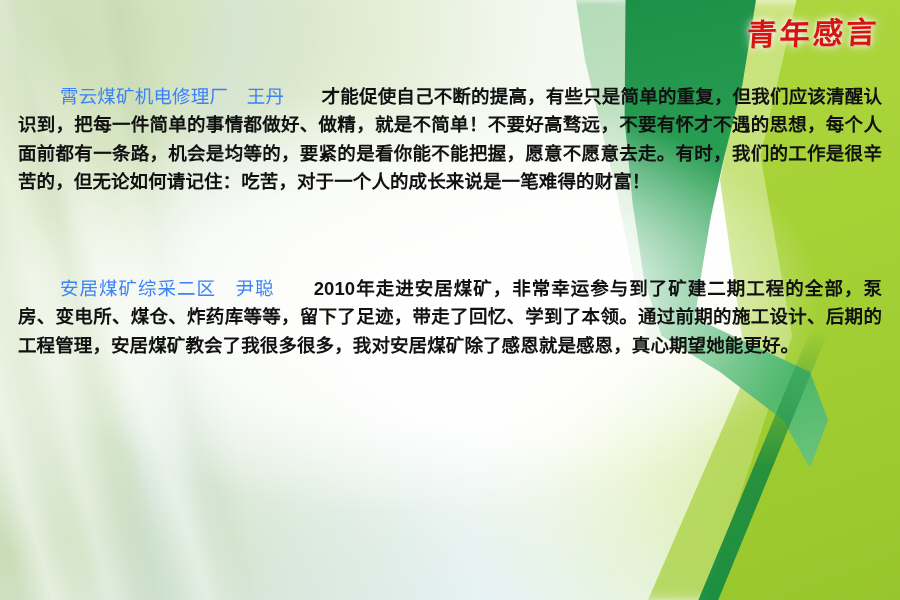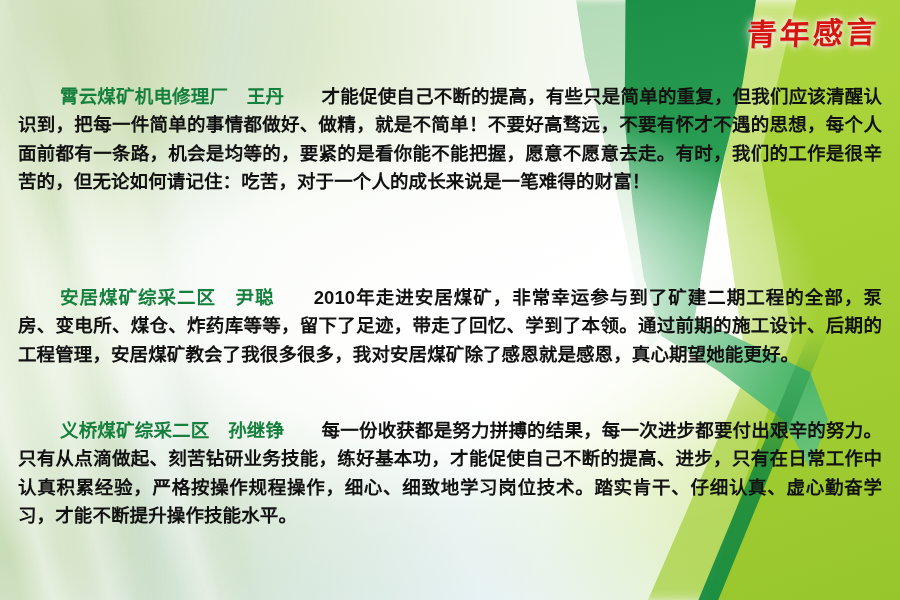--- a/index.html
+++ b/index.html
@@ -116,27 +116,27 @@
     font-size:18.5px;
     font-weight:700;
     line-height:28.5px;
     color:#111111;
     text-indent:42px;
     letter-spacing:.1px;
     text-align:justify;
     text-justify:inter-ideograph;
   }
   .para .who{
-    color:#15803d;
-    font-weight:700;
+    color:#3b82f6;
+    font-weight:400;
   }
   .para .gap{white-space:pre;}
 
   #para1{top:64px;}
-  #para2{top:265px;}
+  #para2{top:256px;}
   #para3{top:398px;}
 </style>
 </head>
 <body>
 
 <div id="slide">
 
   <div class="bg-layer bg-base"></div>
   <div class="bg-layer bg-streaks"></div>
   <div class="bg-layer bg-lime-glow"></div>
@@ -152,18 +152,15 @@
   <div id="content">
 
     <p class="para" id="para1">
       <span class="who">霄云煤矿机电修理厂</span><span class="who gap">　</span><span class="who">王丹</span><span class="gap">　　</span><span>才能促使自己不断的提高，有些只是简单的重复，但我们应该清醒认识到，把每一件简单的事情都做好、做精，就是不简单！不要好高骛远，不要有怀才不遇的思想，每个人面前都有一条路，机会是均等的，要紧的是看你能不能把握，愿意不愿意去走。有时，我们的工作是很辛苦的，但无论如何请记住：吃苦，对于一个人的成长来说是一笔难得的财富！</span>
     </p>
 
     <p class="para" id="para2">
       <span class="who">安居煤矿综采二区</span><span class="who gap">　</span><span class="who">尹聪</span><span class="gap">　　</span><span>2010年走进安居煤矿，非常幸运参与到了矿建二期工程的全部，泵房、变电所、煤仓、炸药库等等，留下了足迹，带走了回忆、学到了本领。通过前期的施工设计、后期的工程管理，安居煤矿教会了我很多很多，我对安居煤矿除了感恩就是感恩，真心期望她能更好。</span>
     </p>
 
-    <p class="para" id="para3">
-      <span class="who">义桥煤矿综采二区</span><span class="who gap">　</span><span class="who">孙继铮</span><span class="gap">　　</span><span>每一份收获都是努力拼搏的结果，每一次进步都要付出艰辛的努力。只有从点滴做起、刻苦钻研业务技能，练好基本功，才能促使自己不断的提高、进步，只有在日常工作中认真积累经验，严格按操作规程操作，细心、细致地学习岗位技术。踏实肯干、仔细认真、虚心勤奋学习，才能不断提升操作技能水平。</span>
-    </p>
 
   </div>
 </div>
 
 </body></html>

